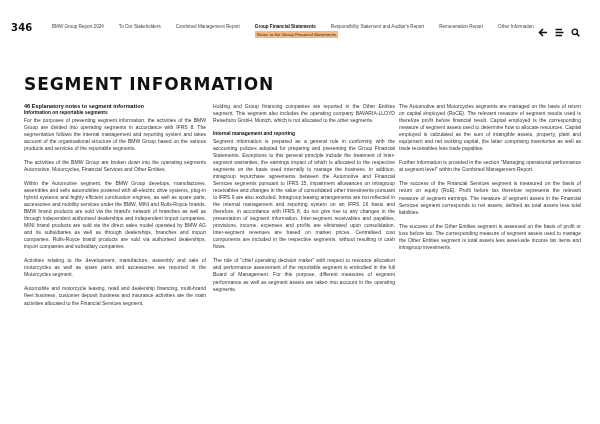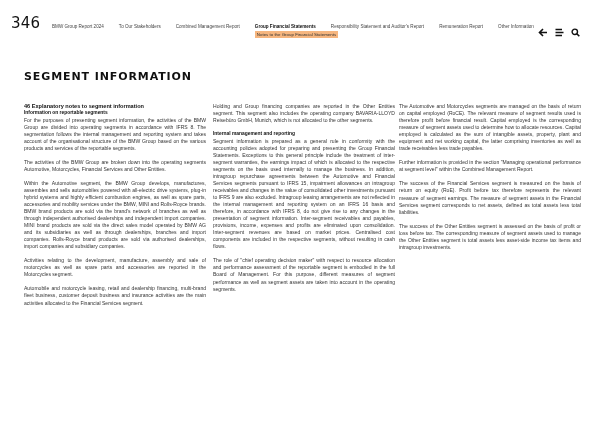--- a/index.html
+++ b/index.html
@@ -1,34 +1,34 @@
 <!DOCTYPE html>
 <html><head>
 <meta charset="utf-8">
 <style>
   html, body { margin: 0; padding: 0; }
   body {
     width: 600px; height: 424px; background: #ffffff; position: relative; overflow: hidden;
     font-family: "Liberation Sans", sans-serif; color: #1a1a1a;
   }
   .page-number {
-    position: absolute; left: 11px; top: 14px; font-size: 15px; font-weight: normal;
+    position: absolute; left: 11px; top: 22px; font-size: 10px; font-weight: bold;
     font-family: "DejaVu Sans", sans-serif; letter-spacing: 0.2px; color: #111;
   }
   .topnav { position: absolute; left: 52px; top: 24px; display: flex; font-size: 4.6px; color: #444; }
   .nav-item { margin-right: 15px; white-space: nowrap; position: relative; }
   .nav-item.active { font-weight: bold; color: #111; }
   .nav-sub {
     position: absolute; left: 0; top: 7px; background: #f6b67f; color: #333;
     padding: 1px 2px; white-space: nowrap; font-weight: normal; font-size: 4.4px;
   }
   .icons { position: absolute; left: 538px; top: 23px; display: flex; align-items: center; }
   .icons span { display: inline-block; margin-right: 7px; cursor: pointer; }
   .title {
-    position: absolute; left: 24px; top: 63px; font-size: 11px; font-weight: bold;
+    position: absolute; left: 24px; top: 63px; font-size: 17px; font-weight: bold;
     letter-spacing: 0.9px; font-family: "DejaVu Sans", sans-serif; color: #111;
   }
   .col { position: absolute; top: 103px; width: 182px; font-size: 5.05px; line-height: 7.05px; color: #333; text-align: justify; }
   .col p { margin: 0 0 7px 0; }
   .col1 { left: 24px; }
   .col2 { left: 213px; }
   .col3 { left: 399px; }
   .h3 { font-weight: bold; font-size: 5.6px; color: #111; line-height: 7px; margin: 0; }
   .h4 { font-weight: bold; font-size: 4.9px; color: #111; line-height: 6.5px; margin: 0; }
 </style>

